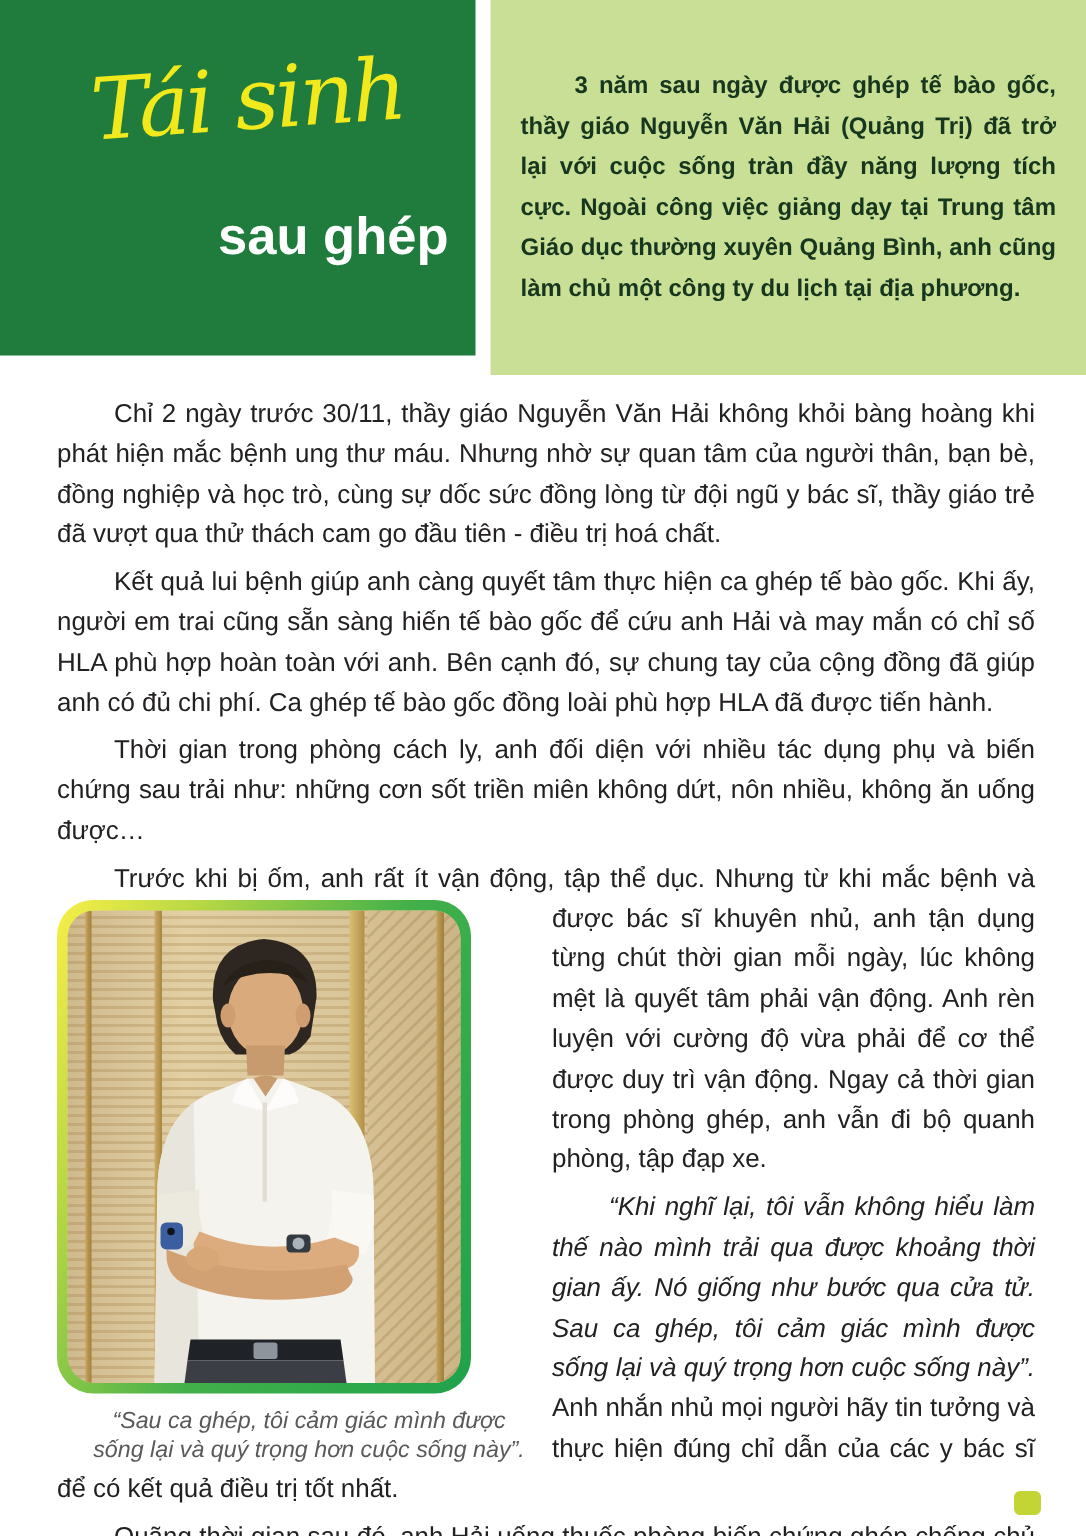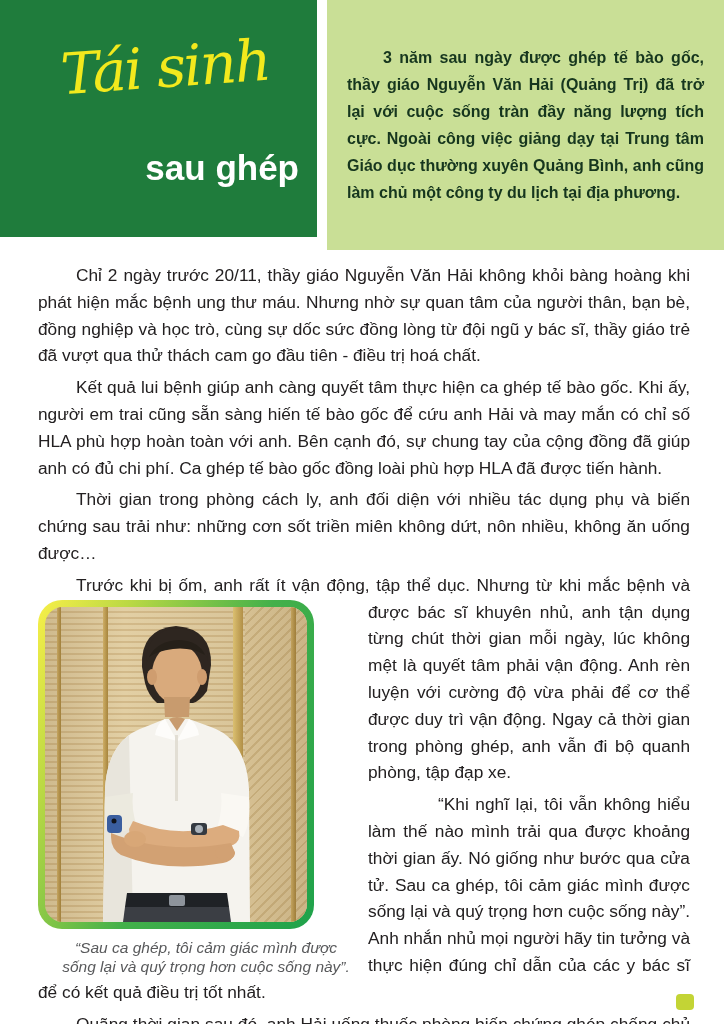--- a/index.html
+++ b/index.html
@@ -8,21 +8,21 @@
 
   
   .title-box{position:absolute;left:0;top:0;width:317px;height:237px;background:#1f7c3c;}
   .title-script{
     position:absolute;left:20px;top:34px;width:290px;text-align:center;
     font-family:"DejaVu Serif",serif;font-style:italic;font-weight:normal;
     font-size:57px;color:#f2e91d;letter-spacing:-2px;transform:rotate(-4deg);
     white-space:nowrap;
   }
   .title-sub{
-    position:absolute;right:18px;top:146px;text-align:center;color:#ffffff;
+    position:absolute;right:18px;top:136px;text-align:center;color:#ffffff;
     font-weight:bold;font-size:35px;line-height:43px;
   }
   .intro-box{position:absolute;left:327px;top:0;width:397px;height:250px;background:#c9df96;}
   .intro-box p{
     margin:0;padding:44px 20px 0 20px;font-size:16px;line-height:27px;
     font-weight:bold;color:#16361e;text-align:justify;text-indent:36px;
   }
 
   
   .article{
@@ -51,21 +51,21 @@
   .gb3{left:246px;}
   .scene-shade{
     position:absolute;top:0;right:0;bottom:0;left:0;
     background:linear-gradient(90deg,rgba(120,90,40,.18),rgba(255,255,255,0) 30%,rgba(120,90,40,.08) 72%,rgba(120,90,40,.20));
   }
   .person-svg{position:absolute;left:0;bottom:0;display:block;}
   .photo-fig figcaption{
     margin-top:9px;padding:0 4px 0 20px;text-align:center;
     font-size:15.5px;line-height:19.5px;font-style:italic;color:#58595b;
   }
-  .quote-italic{margin-left:32px;}
+  .quote-italic{font-style:italic;}
 
   
   .badge-accent{
     position:absolute;left:676px;top:994px;width:18px;height:16px;border-radius:4px;
     background:#c3d435;z-index:1;
   }
   .badge-main{
     position:absolute;left:655px;top:1036px;width:25px;height:25px;border-radius:8px 6px 6px 6px;
     background:linear-gradient(135deg,#35a94c,#7cc242);color:#ffffff;font-weight:bold;
     font-size:13.5px;line-height:25px;text-align:left;z-index:2;
@@ -83,21 +83,21 @@
         <div>sau ghép</div>
       </div>
     </div>
 
     <div class="intro-box">
       <p>3 năm sau ngày được ghép tế bào gốc, thầy giáo Nguyễn Văn Hải (Quảng Trị) đã trở lại với cuộc sống tràn đầy năng lượng tích cực. Ngoài công việc giảng dạy tại Trung tâm Giáo dục thường xuyên Quảng Bình, anh cũng làm chủ một công ty du lịch tại địa phương.</p>
     </div>
   </header>
 
   <main class="article">
-    <p>Chỉ 2 ngày trước 20/11, thầy giáo Nguyễn Văn Hải không khỏi bàng hoàng khi phát hiện mắc bệnh ung thư máu. Nhưng nhờ sự quan tâm của người thân, bạn bè, đồng nghiệp và học trò, cùng sự dốc sức đồng lòng từ đội ngũ y bác sĩ, thầy giáo trẻ đã vượt qua thử thách cam go đầu tiên - điều trị hoá chất.</p>
+    <p>Chỉ 2 ngày trước 30/11, thầy giáo Nguyễn Văn Hải không khỏi bàng hoàng khi phát hiện mắc bệnh ung thư máu. Nhưng nhờ sự quan tâm của người thân, bạn bè, đồng nghiệp và học trò, cùng sự dốc sức đồng lòng từ đội ngũ y bác sĩ, thầy giáo trẻ đã vượt qua thử thách cam go đầu tiên - điều trị hoá chất.</p>
     <p>Kết quả lui bệnh giúp anh càng quyết tâm thực hiện ca ghép tế bào gốc. Khi ấy, người em trai cũng sẵn sàng hiến tế bào gốc để cứu anh Hải và may mắn có chỉ số HLA phù hợp hoàn toàn với anh. Bên cạnh đó, sự chung tay của cộng đồng đã giúp anh có đủ chi phí. Ca ghép tế bào gốc đồng loài phù hợp HLA đã được tiến hành.</p>
     <p>Thời gian trong phòng cách ly, anh đối diện với nhiều tác dụng phụ và biến chứng sau trải như: những cơn sốt triền miên không dứt, nôn nhiều, không ăn uống được…</p>
 
     <div>
       <div class="float-spacer"></div>
 
       <figure class="photo-fig" style="margin-block:0;margin-inline:0 10px;">
         <div class="photo-frame">
           <div class="photo-scene">
             <div class="panel-diag"></div>

